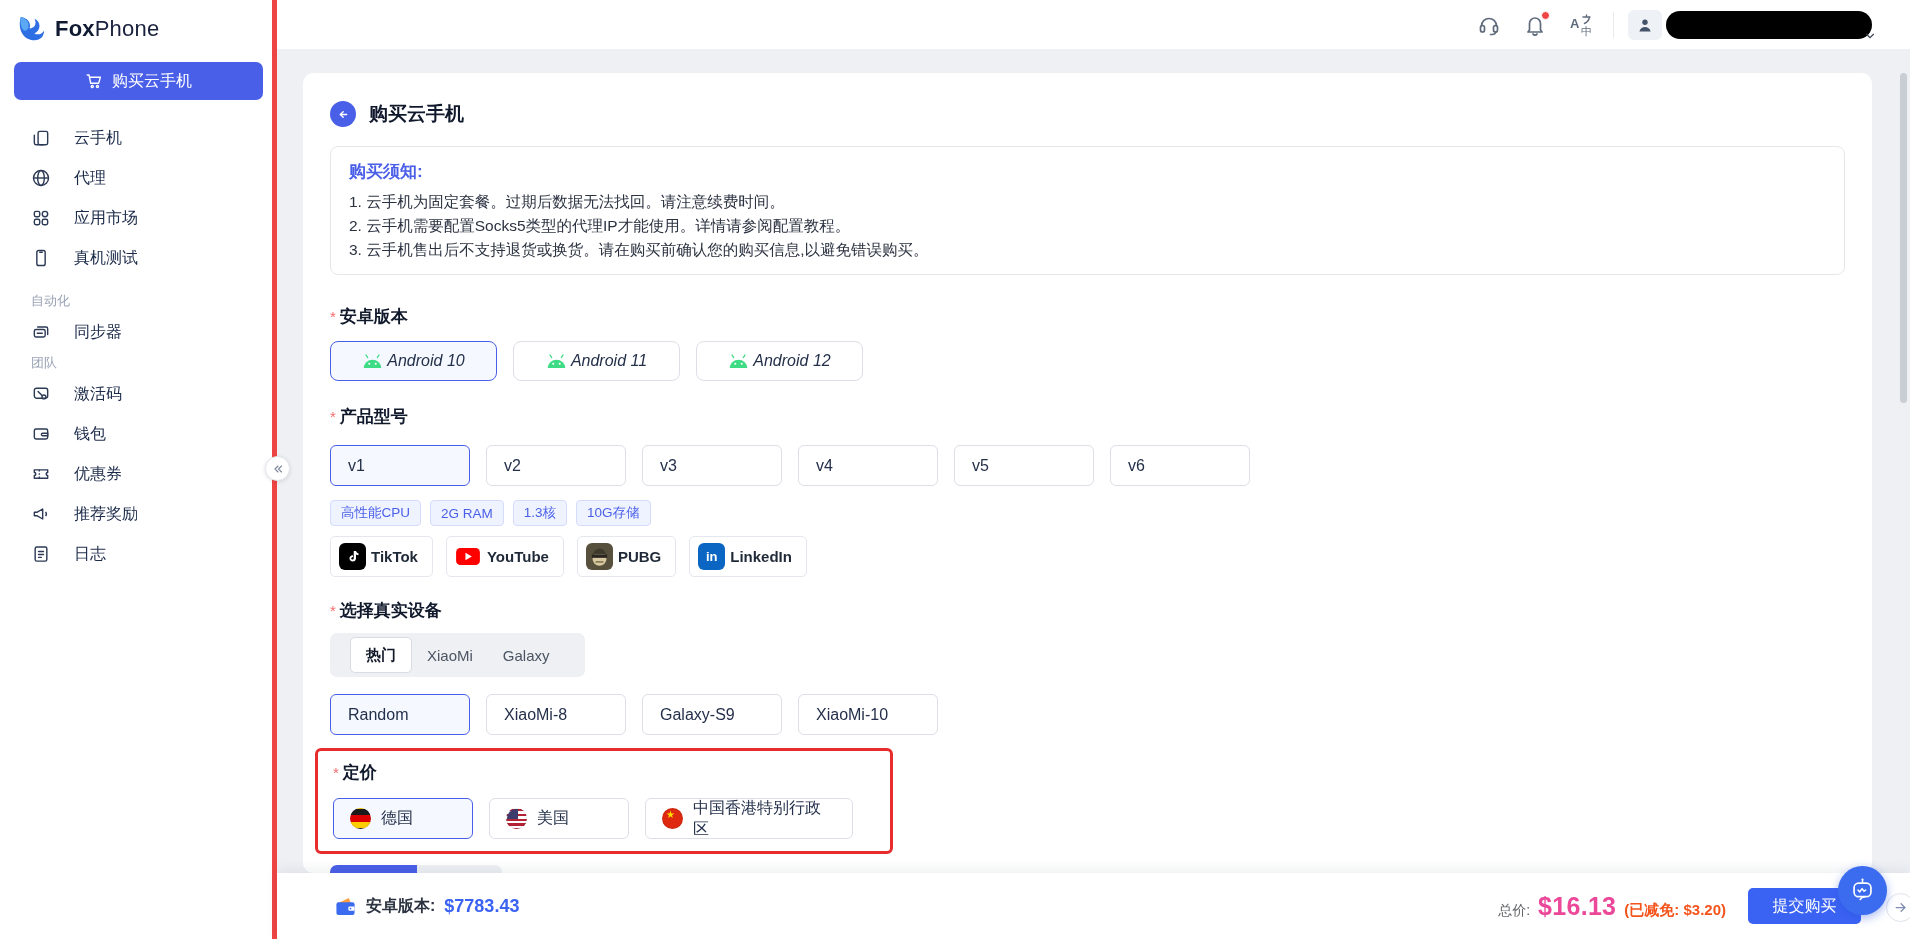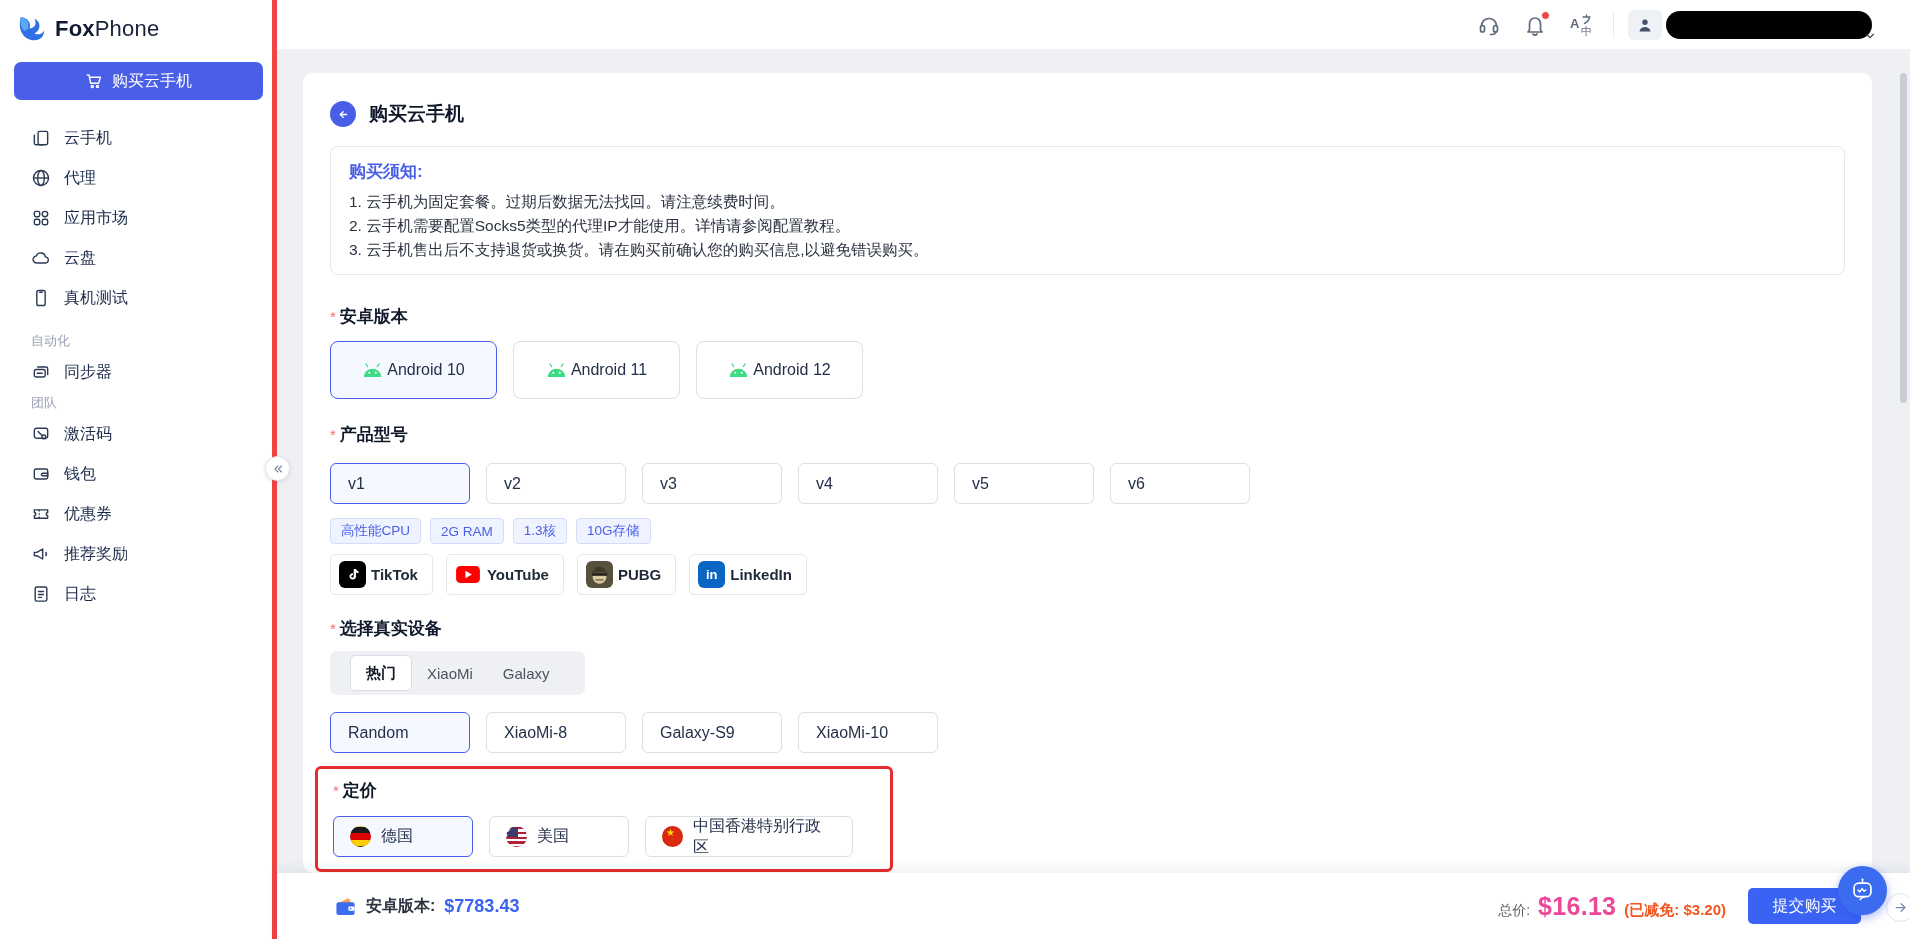--- a/index.html
+++ b/index.html
@@ -12,21 +12,21 @@
   svg { display:block; }
 
   
   .sidebar { position:absolute; left:0; top:0; width:277px; height:939px; background:#fff; border-right:5px solid #ef4444; z-index:5; }
   .logo { display:flex; align-items:center; gap:8px; padding:12px 0 0 16px; height:46px; cursor:pointer; }
   .logo-text { font-size:22px; font-weight:bold; color:#111a33; letter-spacing:.2px; }
   .logo-text .light { font-weight:400; color:#19213d; }
   .buy-btn { margin:16px 14px 0; height:38px; background:#4a5fe8; color:#fff; border:none; border-radius:7px;
     width:249px; font-size:16px; display:flex; align-items:center; justify-content:center; gap:9px; cursor:pointer; }
   .nav { margin-top:18px; }
-  .nav-item { height:40px; display:flex; align-items:center; gap:13px; padding-left:31px; font-size:16px; color:#1c2b4a; cursor:pointer; }
+  .nav-item { height:40px; display:flex; align-items:center; gap:23px; padding-left:31px; font-size:16px; color:#1c2b4a; cursor:pointer; }
   .nav-item .ic { width:20px; height:20px; color:#2c3a55; flex:none; }
   .nav-section { margin:14px 0 2px; padding-left:31px; font-size:13px; color:#9aa3b5; }
   .nav-section.team { margin-top:2px; }
   .collapse-fab { position:absolute; left:265px; top:456px; width:25px; height:25px; border-radius:50%; background:#fff;
     border:1px solid #e3e6ec; box-shadow:0 1px 4px rgba(0,0,0,.12); display:flex; align-items:center; justify-content:center;
     z-index:6; cursor:pointer; color:#7a8499; }
 
   
   .header { position:absolute; left:277px; top:0; right:0; height:49px; background:#fff; display:flex; align-items:center;
     justify-content:flex-end; padding-right:38px; z-index:4; }
@@ -50,21 +50,21 @@
 
   .field-label { margin-top:30px; font-size:17px; font-weight:bold; color:#10182b; }
   .field-label .star { color:#f56c6c; font-weight:400; margin-right:4px; font-size:15px; }
 
   .row { display:flex; gap:16px; }
   .opt { background:#fff; border:1px solid #dcdfe6; border-radius:6px; cursor:pointer; display:flex; align-items:center;
     font-size:16px; color:#24304a; }
   .opt.selected { border:1.5px solid #4a5fe8; background:#f5f8ff; }
 
   .android-row { margin-top:13px; }
-  .android-row .opt { width:167px; height:58px; justify-content:center; gap:4px; border-radius:8px; font-size:16px; }
+  .android-row .opt { width:167px; height:40px; justify-content:center; gap:4px; border-radius:8px; font-size:16px;font-style:italic; }
 
   .model-label { margin-top:24px; }
   .model-row { margin-top:17px; }
   .model-row .opt { width:140px; height:41px; padding-left:17px; }
 
   .tag-row { margin-top:14px; display:flex; gap:9px; }
   .tag { height:26px; padding:0 10px; display:flex; align-items:center; background:#eff3ff; border:1px solid #d5dcfb;
     border-radius:4px; color:#4a5fe8; font-size:13.5px; }
 
   .app-row { margin-top:10px; display:flex; gap:13px; }
@@ -168,28 +168,20 @@
           <rect x="4" y="4" width="6.5" height="6.5" rx="2"></rect>
             <rect x="13.5" y="4" width="6.5" height="6.5" rx="3.2"></rect>
           <rect x="4" y="13.5" width="6.5" height="6.5" rx="2"></rect>
             <rect x="13.5" y="13.5" width="6.5" height="6.5" rx="2"></rect>
         </svg>
       </span>
       <span>应用市场</span>
     </div>
     <div class="nav-item">
       <span class="ic">
-        <svg viewBox="0 0 24 24" fill="none" stroke="currentColor" stroke-width="1.7" stroke-linejoin="round">
-          <path d="M7 18a4.2 4.2 0 0 1-.6-8.4 5.6 5.6 0 0 1 10.8 1A3.7 3.7 0 0 1 17 18z"></path>
-        </svg>
-      </span>
-      <span>云盘</span>
-    </div>
-    <div class="nav-item">
-      <span class="ic">
         <svg viewBox="0 0 24 24" fill="none" stroke="currentColor" stroke-width="1.7" stroke-linecap="round">
           <rect x="7" y="3" width="10" height="18" rx="2.2"></rect>
             <path d="M10.5 5h3"></path>
         </svg>
       </span>
       <span>真机测试</span>
     </div>
 
     <div class="nav-section">自动化</div>
     <div class="nav-item">

